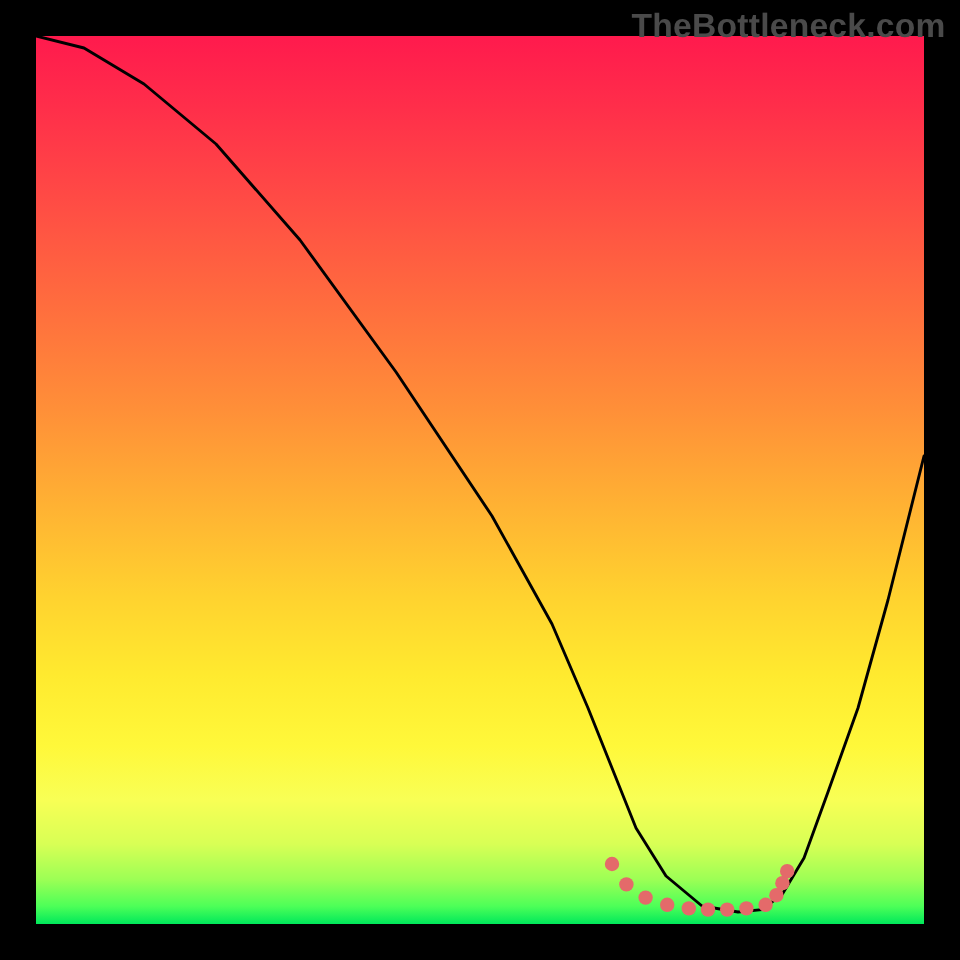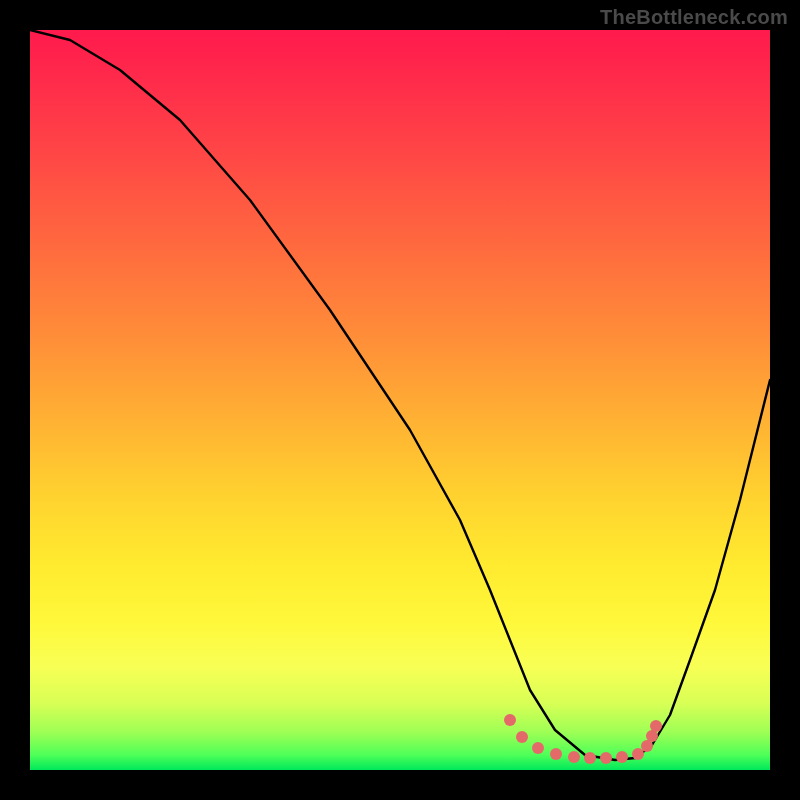--- a/index.html
+++ b/index.html
@@ -41,21 +41,21 @@
       #9cff55 95%,
       #4dff58 98%,
       #00e85b 100%
     );
   }
   .watermark {
     position: absolute;
     top: 6px;
     right: 12px;
     color: #4a4a4a;
-    font-size: 20px;
+    font-size: 28px;
     font-weight: 600;
     letter-spacing: 0.2px;
     z-index: 5;
   }
   svg.curve {
     position: absolute;
     left: 0;
     top: 0;
     width: 100%;
     height: 100%;

